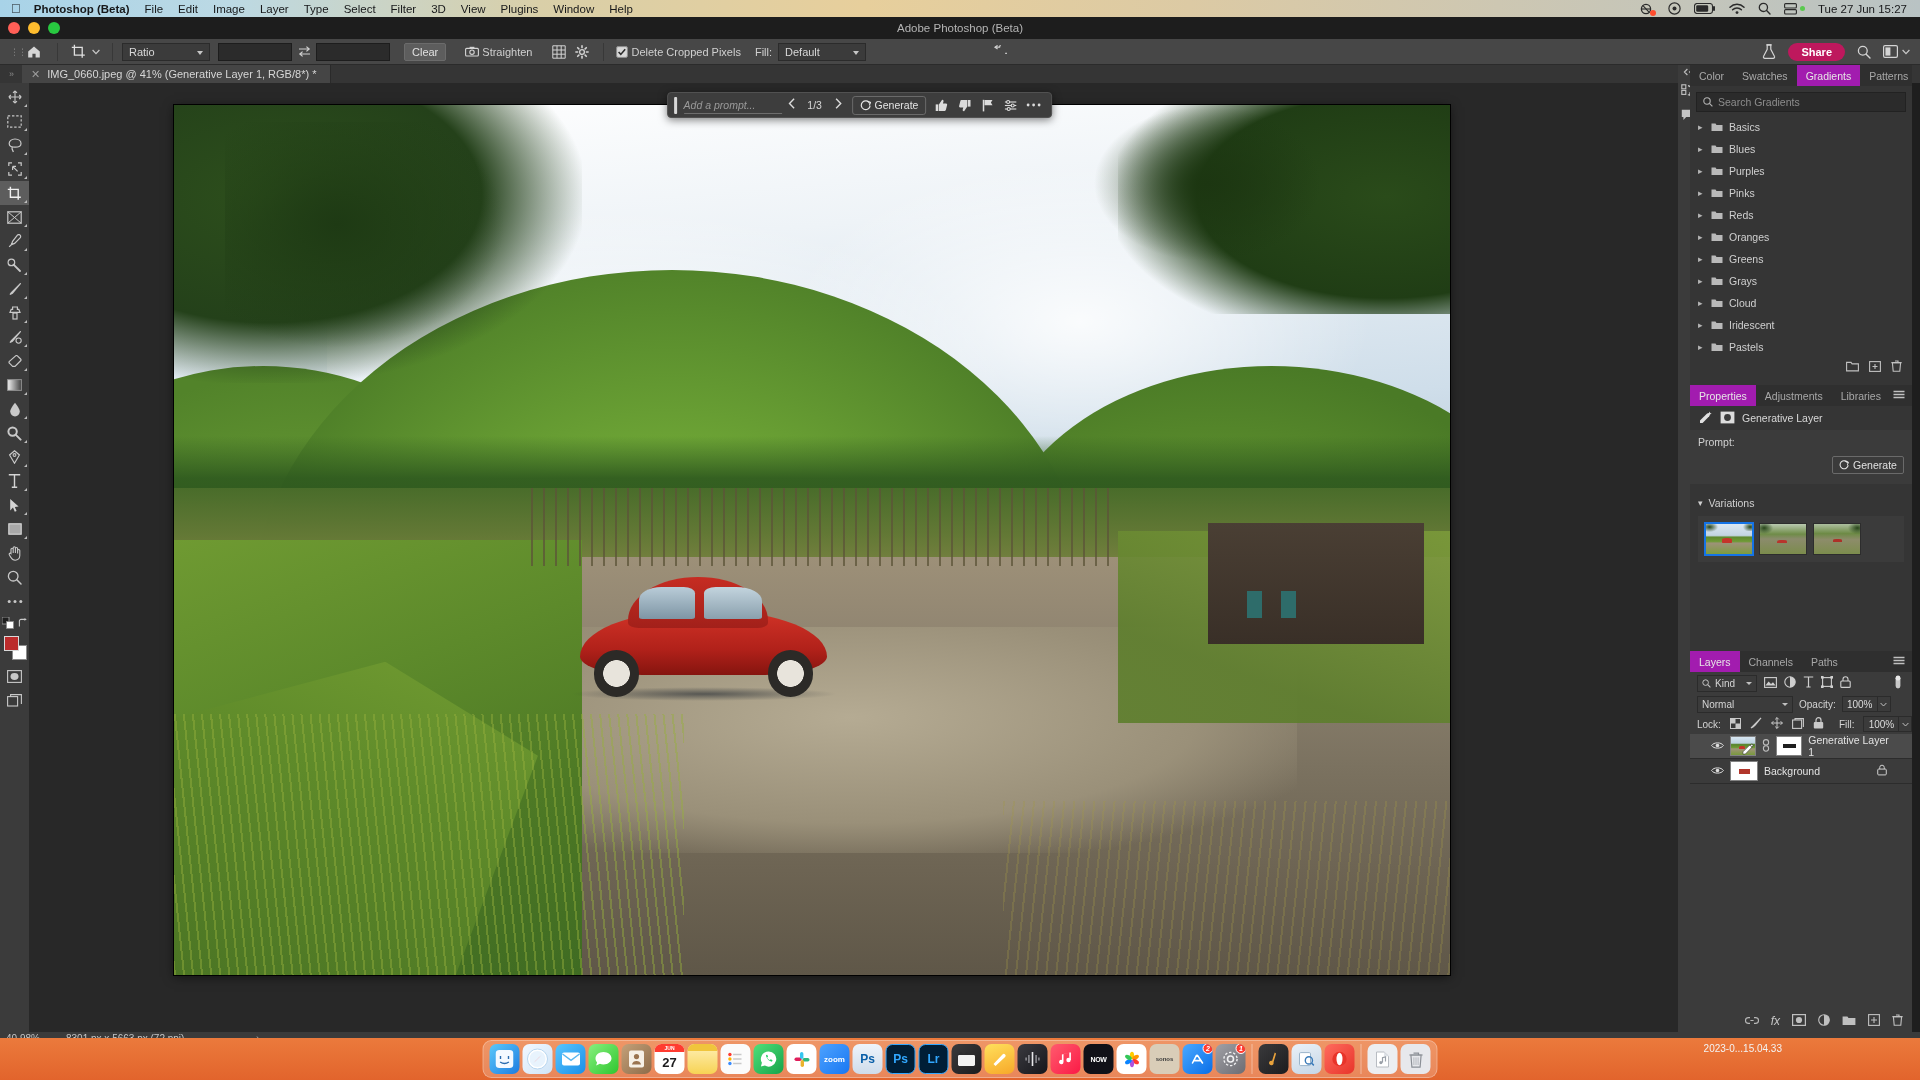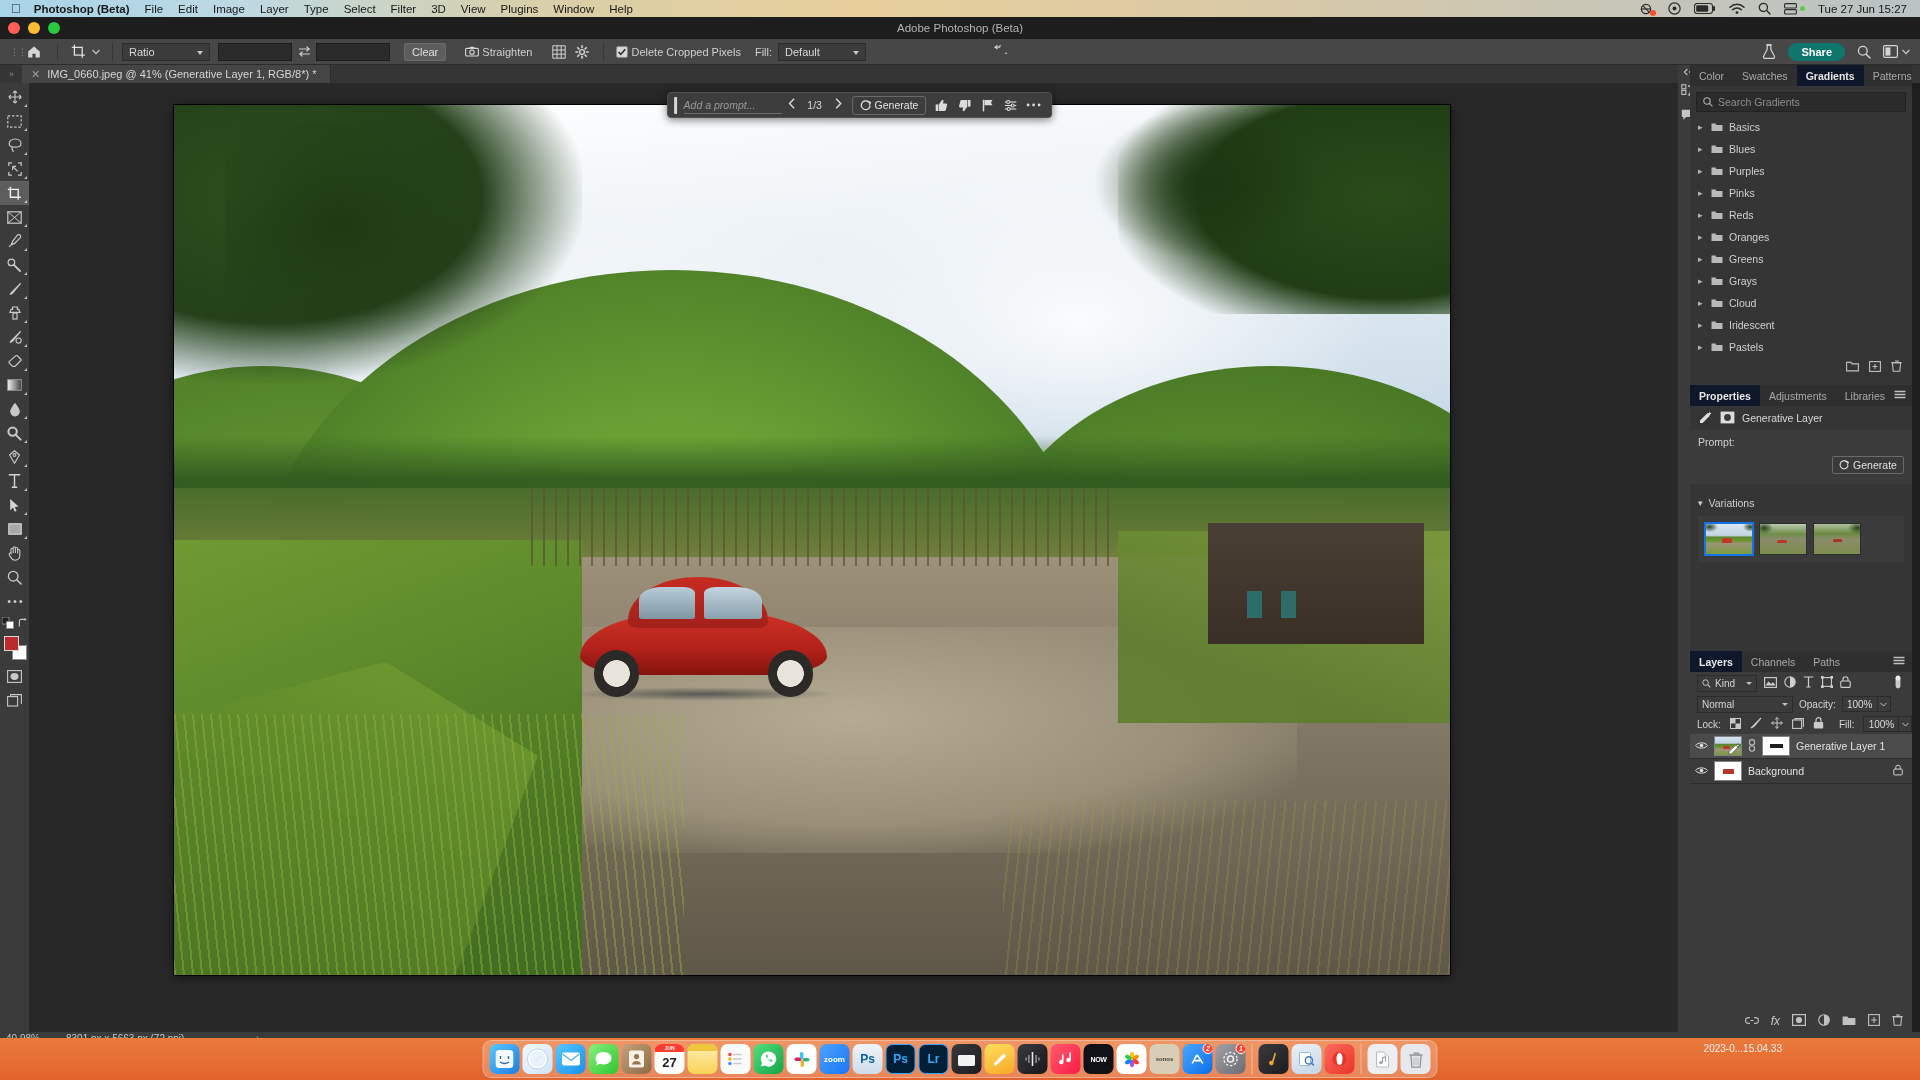--- a/index.html
+++ b/index.html
@@ -191,21 +191,21 @@
   #status .d { width:190px; }
   #status .ar { color:#b0b0b0; font-size:9px; }
 
   
   #rails { position:absolute; right:222px; top:65px; width:20px; bottom:48px; background:#3b3b3b; }
   .railicon { width:20px; height:24px; display:flex; align-items:center; justify-content:center; }
   #rpanel { position:absolute; right:8px; top:65px; width:222px; bottom:48px; background:#353535; }
 
   .ptabs { display:flex; align-items:center; height:21px; background:#2f2f2f; }
   .ptab { height:21px; padding:0 9px; display:flex; align-items:center; font-size:10.5px; color:#a8a8a8; }
-  .ptab.active { background:#0f172a; color:#e6e6e6; font-weight:bold; }
+  .ptab.active { background:#a21caf; color:#e6e6e6; font-weight:normal; }
   .ptabs .menu { margin-left:auto; padding-right:7px; color:#bdbdbd; font-size:10px; letter-spacing:0; }
 
   .searchrow { height:20px; margin:6px 6px 4px; background:#2b2b2b; border:1px solid #222;
     display:flex; align-items:center; gap:5px; padding:0 6px; }
   .searchrow span.ph { font-size:10.5px; color:#8d8d8d; }
 
   .grow { height:22px; display:flex; align-items:center; gap:6px; padding-left:8px; font-size:10.5px; color:#d0d0d0; }
   .grow .chev { color:#b5b5b5; font-size:9px; width:7px; }
 
   .gfooter { height:18px; display:flex; align-items:center; justify-content:flex-end; gap:10px; padding-right:10px; }
@@ -231,21 +231,21 @@
   .blendrow { height:20px; display:flex; align-items:center; gap:6px; padding:0 7px; font-size:10px; color:#d4d4d4; }
   .blendsel { background:#3b3b3b; border:1px solid #2b2b2b; height:17px; width:96px;
     display:flex; align-items:center; padding:0 4px; font-size:10px; color:#d4d4d4; position:relative; }
   .blendsel:after { content:""; position:absolute; right:4px; top:6px; border-left:3px solid transparent;
     border-right:3px solid transparent; border-top:3.5px solid #c0c0c0; }
   .numfield { background:#3b3b3b; border:1px solid #2b2b2b; height:16px; width:36px;
     display:flex; align-items:center; justify-content:center; font-size:10px; color:#dcdcdc; }
   .spin { width:13px; height:16px; background:#3b3b3b; border:1px solid #2b2b2b; border-left:none;
     display:flex; align-items:center; justify-content:center; }
   .lockrow { height:20px; display:flex; align-items:center; gap:9px; padding:0 7px; font-size:10px; color:#d4d4d4; }
-  .layerrow { height:25px; display:flex; align-items:center; gap:6px; padding:0 5px; border-bottom:1px solid #2c2c2c; }
+  .layerrow { height:25px; display:flex; align-items:center; gap:6px; padding:0 21px; border-bottom:1px solid #2c2c2c; }
   .layerrow.sel { background:#4b4b4b; }
   .lthumb { width:28px; height:20px; border:1px solid #828282; overflow:hidden; position:relative; background:#fff; }
   .lmask { width:28px; height:20px; background:#fff; border:1px solid #828282; display:flex; align-items:center; justify-content:center; }
   .lmask i { width:13px; height:4px; background:#1f1f1f; display:block; }
   .lname { font-size:10.5px; color:#e2e2e2; }
   .lfooter { position:absolute; left:0; right:0; bottom:0; height:22px; background:#3b3b3b;
     display:flex; align-items:center; justify-content:flex-end; gap:12px; padding-right:9px; }
 
   
   #dockbg { position:absolute; left:0; bottom:0; width:1920px; height:42px;
@@ -412,21 +412,21 @@
         <path d="M5.6 0.4 L3 2.2 L5.6 4" fill="none" stroke="#d0d0d0" stroke-width="1.2"></path>
       </svg>
   </span>
   <span style="margin-left:auto;display:flex;align-items:center;gap:12px">
     <span class="obtn">
       <svg width="14" height="15" viewBox="0 0 14 15">
           <path d="M5.2 0.9 v4.4 L1.6 12.2 a1.4 1.4 0 0 0 1.2 2.1 h8.4 a1.4 1.4 0 0 0 1.2 -2.1 L8.8 5.3 V0.9 Z" fill="none" stroke="#d4d4d4" stroke-width="1.2"></path>
           <path d="M4.4 0.9 h5.2" stroke="#d4d4d4" stroke-width="1.4"></path>
         </svg>
     </span>
-    <span style="background:#0f766e;color:#fff;border-radius:11px;padding:3px 13px;font-size:11px;font-weight:bold">Share</span>
+    <span style="background:#be185d;color:#fff;border-radius:11px;padding:3px 13px;font-size:11px;font-weight:bold">Share</span>
     <span class="obtn">
       <svg width="14" height="14" viewBox="0 0 14 14">
           <circle cx="5.8" cy="5.8" r="4.4" fill="none" stroke="#d4d4d4" stroke-width="1.3"></circle>
           <path d="M9.2 9.2 L13 13" stroke="#d4d4d4" stroke-width="1.4" stroke-linecap="round"></path>
         </svg>
     </span>
     <span class="obtn" style="gap:4px">
       <svg width="15" height="13" viewBox="0 0 15 13">
           <rect x="0.6" y="0.6" width="13.8" height="11.8" rx="1.4" fill="none" stroke="#d4d4d4" stroke-width="1.2"></rect>
           <rect x="2.4" y="2.4" width="5" height="8.2" fill="#d4d4d4"></rect>

